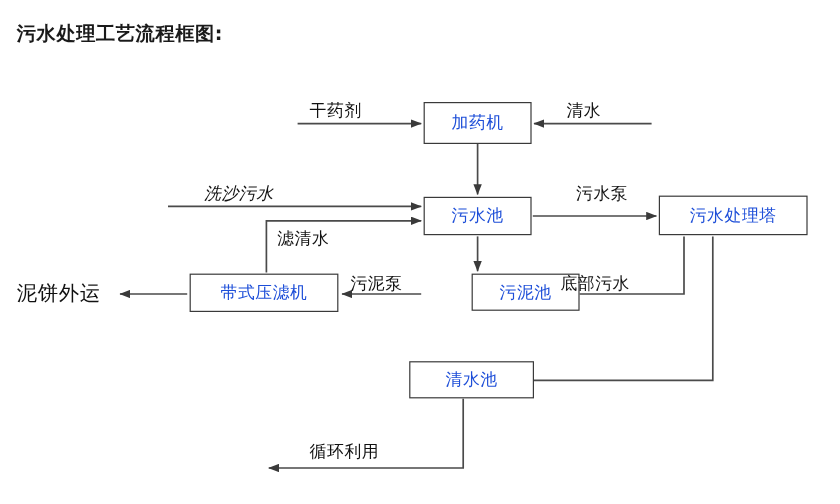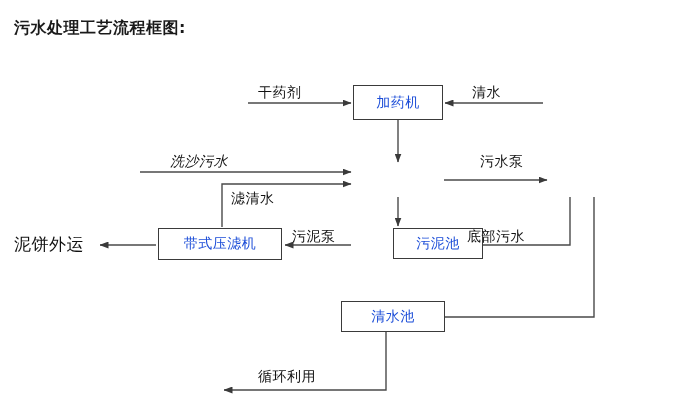--- a/index.html
+++ b/index.html
@@ -103,21 +103,23 @@
       <path d="M 570 197 L 570 245 L 446 245" marker-end="url(#arrowhead)"></path>
 
       <path d="M 594 197 L 594 317 L 434 317" marker-end="url(#arrowhead)"></path>
 
       <path d="M 386 332 L 386 390 L 224 390" marker-end="url(#arrowhead)"></path>
     </g>
   </svg>
 
   <div class="node-box" style="left:353px; top:85px; width:90px; height:35px;">加药机</div>
 
+  <div class="node-box" style="left:353px; top:164px; width:90px; height:32px;">污水池</div>
 
+  <div class="node-box" style="left:549px; top:163px; width:124px; height:33px;">污水处理塔</div>
 
   <div class="node-box" style="left:353px; top:228px; width:90px; height:31px;margin-left:40px;">污泥池</div>
 
   <div class="node-box" style="left:158px; top:228px; width:124px; height:32px;">带式压滤机</div>
 
   <div class="node-box" style="left:341px; top:301px; width:104px; height:31px;">清水池</div>
 
   <div class="edge-label" style="left:258px; top:84px;">干药剂</div>
 
   <div class="edge-label" style="left:472px; top:84px;">清水</div>

